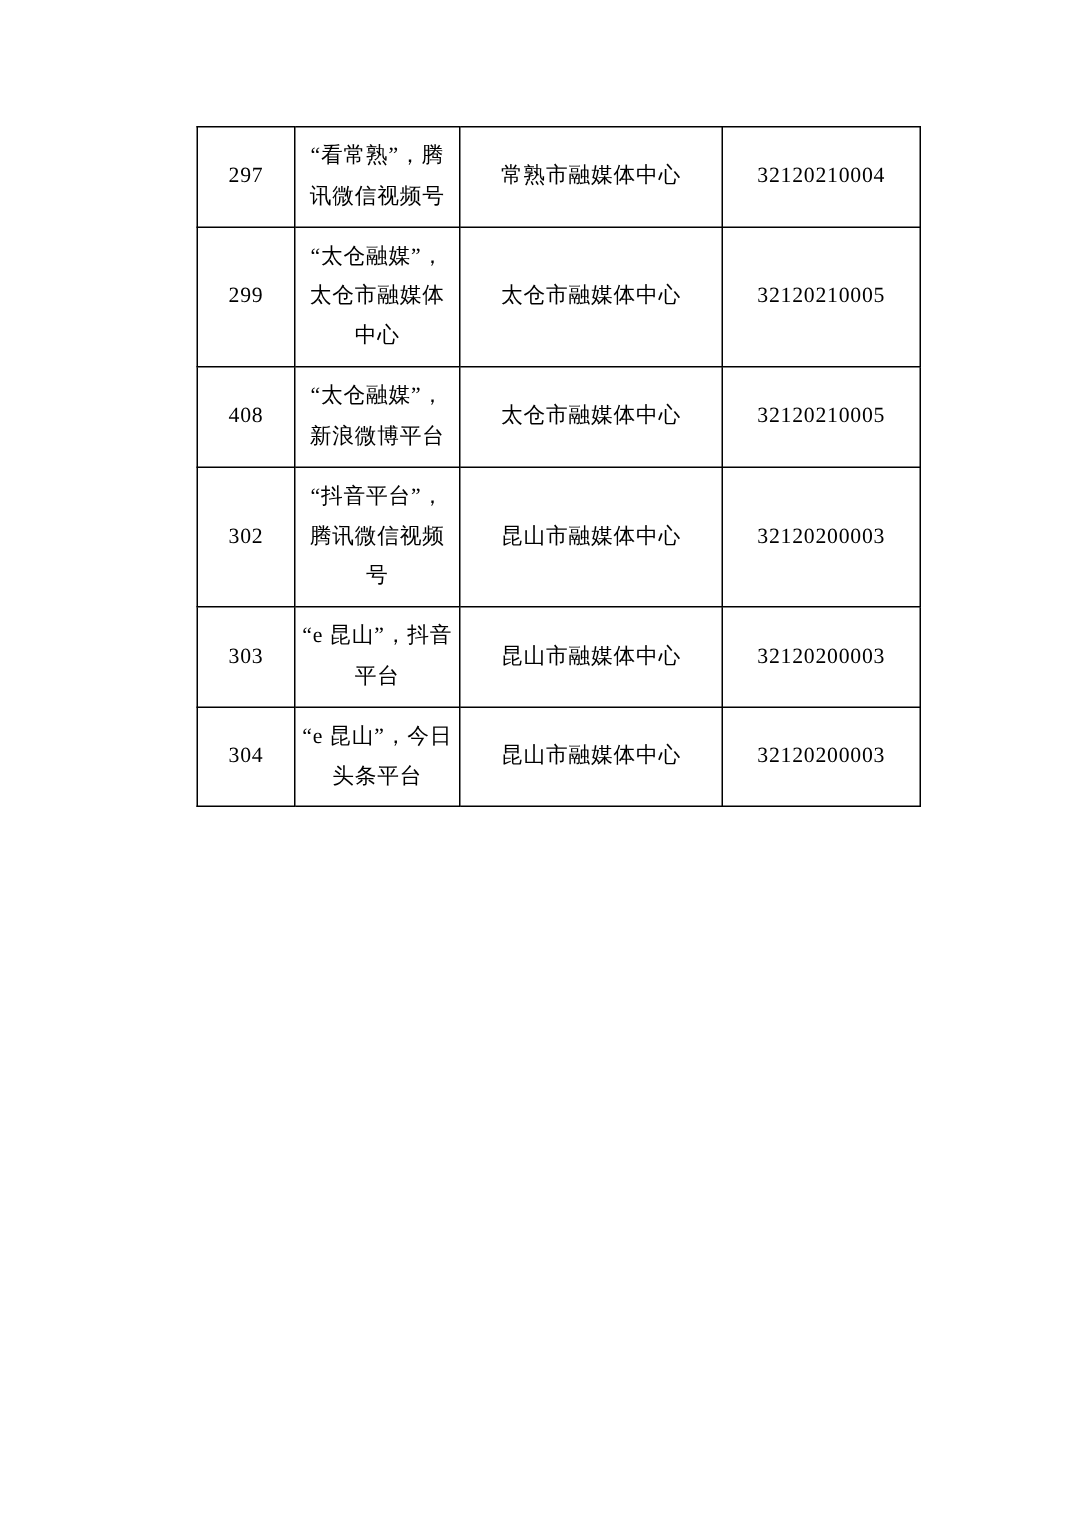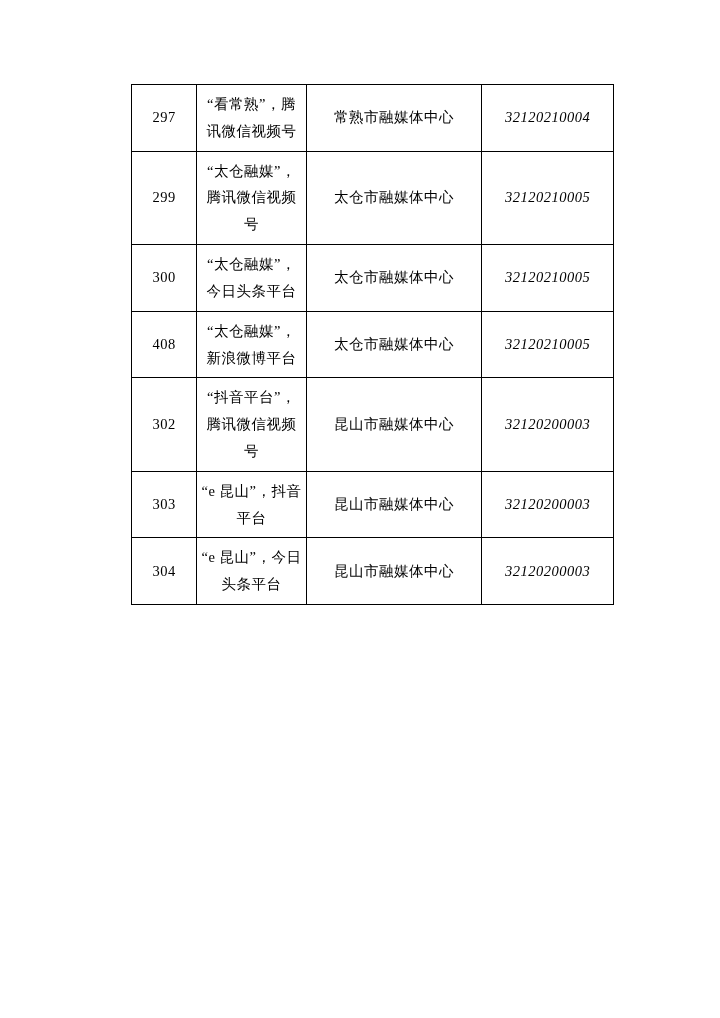--- a/index.html
+++ b/index.html
@@ -55,21 +55,20 @@
     padding-left: 8px;
     padding-right: 8px;
   }
   td.cell-org {
     letter-spacing: 1px;
     margin-left: 32px;
   }
   td.cell-code {
     letter-spacing: 0.3px;
     font-size: 14.5px;
-    font-style: italic;
   }
 </style>
 </head>
 <body>
 
 <div class="page">
   <div class="table-wrap">
     <table class="doc-table">
       <colgroup>
         <col class="c-index">
@@ -79,27 +78,21 @@
       </colgroup>
       <tbody>
         <tr>
           <td class="cell-index">297</td>
           <td class="cell-name">“看常熟”，腾讯微信视频号</td>
           <td class="cell-org">常熟市融媒体中心</td>
           <td class="cell-code">32120210004</td>
         </tr>
         <tr>
           <td class="cell-index">299</td>
-          <td class="cell-name">“太仓融媒”，腾讯微信视频号</td>
-          <td class="cell-org">太仓市融媒体中心</td>
-          <td class="cell-code">32120210005</td>
-        </tr>
-        <tr>
-          <td class="cell-index">300</td>
-          <td class="cell-name">“太仓融媒”，今日头条平台</td>
+          <td class="cell-name">“太仓融媒”，太仓市融媒体中心</td>
           <td class="cell-org">太仓市融媒体中心</td>
           <td class="cell-code">32120210005</td>
         </tr>
         <tr>
           <td class="cell-index">408</td>
           <td class="cell-name">“太仓融媒”，新浪微博平台</td>
           <td class="cell-org">太仓市融媒体中心</td>
           <td class="cell-code">32120210005</td>
         </tr>
         <tr>

